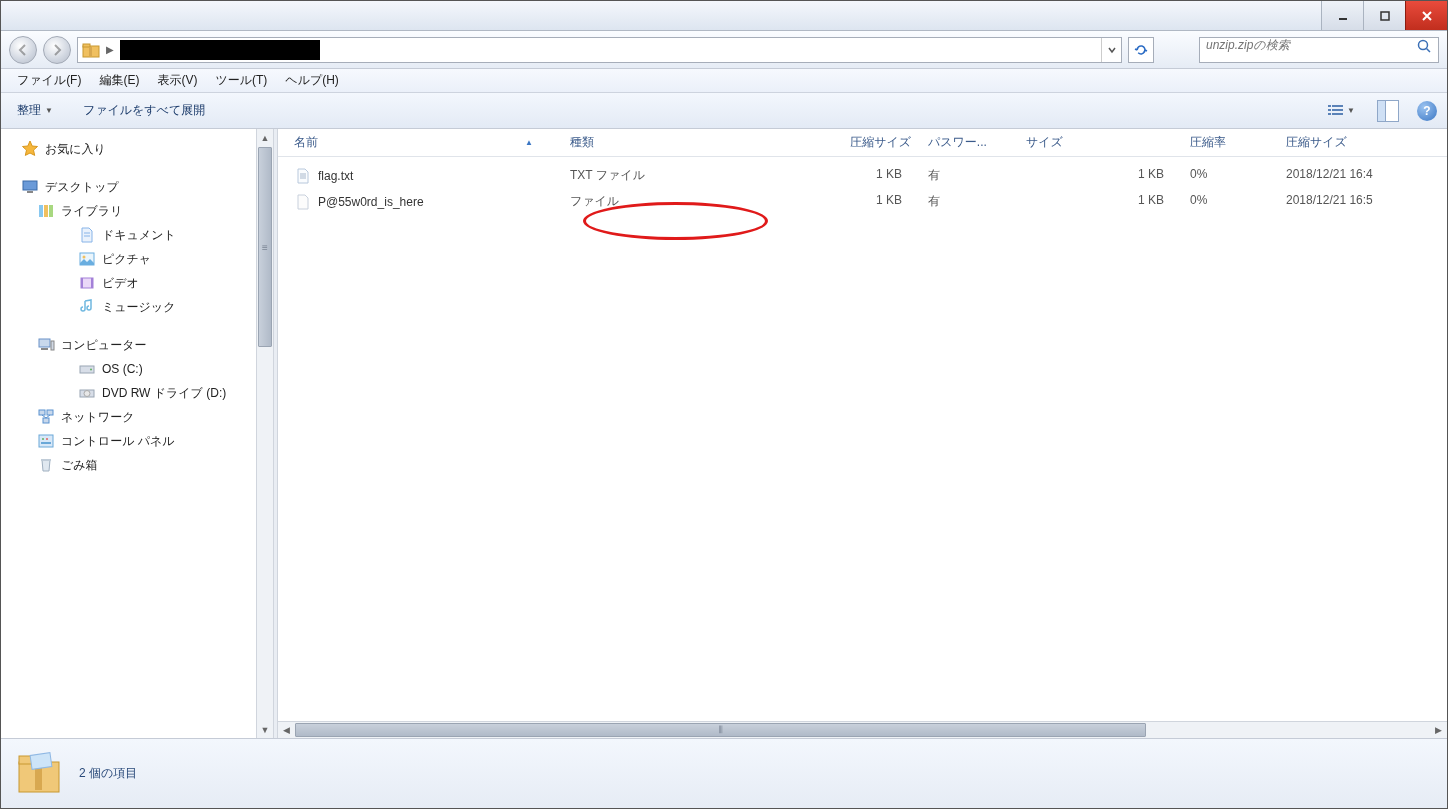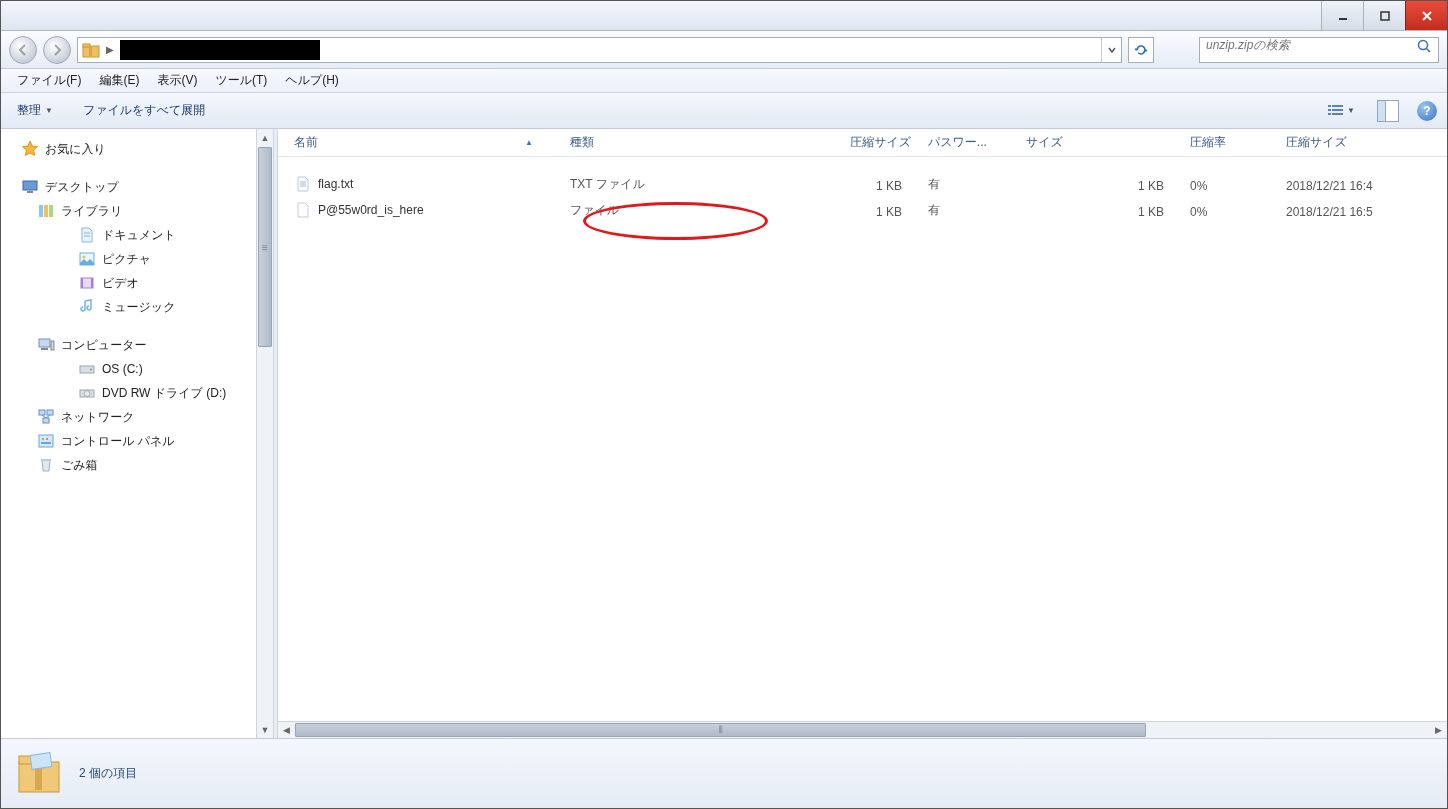--- a/index.html
+++ b/index.html
@@ -148,21 +148,21 @@
 .columns .col{padding:0 8px;border-right:1px solid transparent;cursor:pointer;display:flex;align-items:center;gap:4px}
 .columns .sort-arrow{font-size:8px;color:#3a76c4}
 .col-name{width:276px}
 .col-type{width:200px}
 .col-csize{width:158px;justify-content:flex-end}
 .col-pw{width:98px}
 .col-size{width:164px;justify-content:flex-start}
 .col-ratio{width:96px}
 .col-date{flex:1}
 .rows{flex:1;padding:10px 0 0 8px;position:relative;overflow:hidden}
-.row{display:flex;align-items:flex-end;height:26px;color:#333}
+.row{display:flex;align-items:flex-start;height:26px;color:#333}
 .row .cell{padding:0 8px;white-space:nowrap;overflow:hidden;text-overflow:ellipsis}
 .row .c-name{width:276px;display:flex;align-items:center;gap:6px}
 .row .c-type{width:200px;color:#555}
 .row .c-csize{width:158px;text-align:right;color:#555;padding-right:18px}
 .row .c-pw{width:98px;color:#555}
 .row .c-size{width:164px;text-align:right;color:#555;padding-right:18px}
 .row .c-ratio{width:96px;color:#555}
 .row .c-date{flex:1;color:#555}
 .file-ico{width:18px;height:18px;display:flex;align-items:center;justify-content:center}
 

